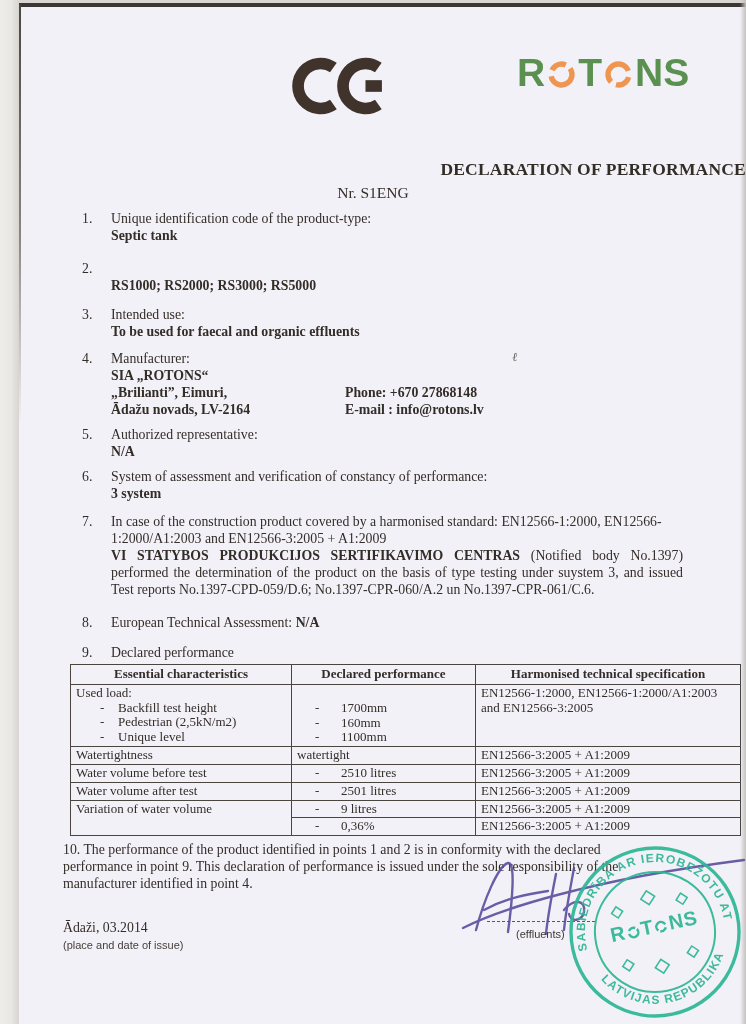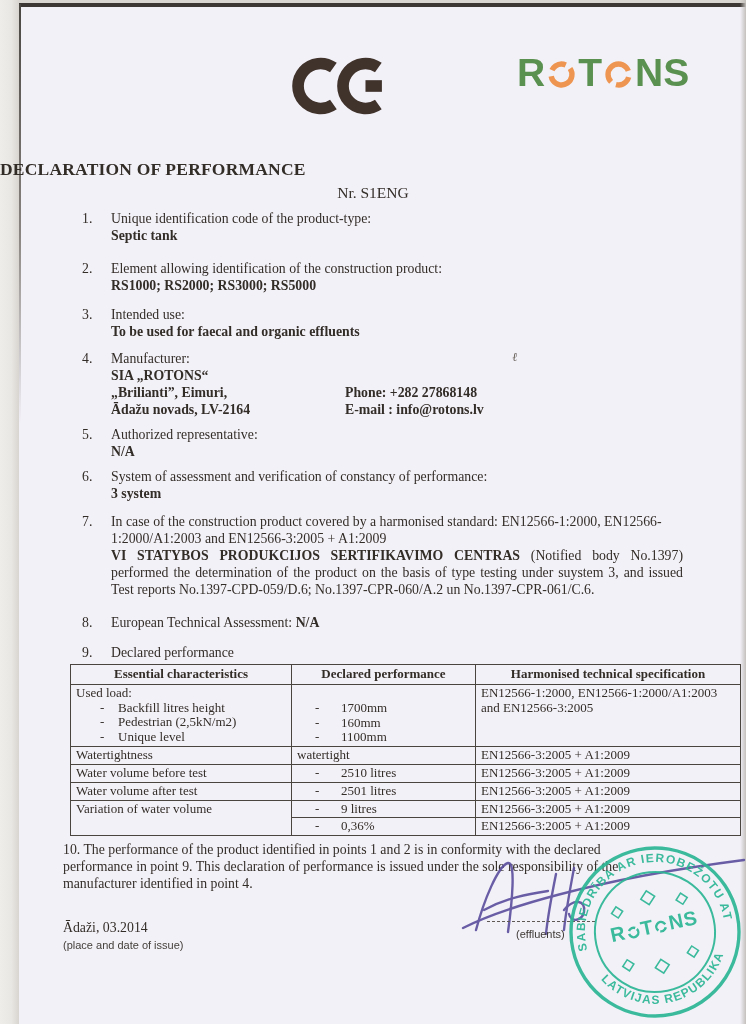--- a/index.html
+++ b/index.html
@@ -16,21 +16,21 @@
     background:linear-gradient(90deg,rgba(200,197,193,0) 0%,#c3c0bc 100%);}
 
   .txt{color:#332d28;}
   
   .ce{position:absolute;left:292px;top:54px;}
   .logo{position:absolute;left:517px;top:53px;display:flex;align-items:center;
     font-family:"Liberation Sans",sans-serif;font-weight:bold;font-size:39px;letter-spacing:0px;line-height:40px;}
   .logo .g{color:#5b9150;}
   .logo .oswirl{width:31px;height:31px;margin:0 1px;position:relative;top:1px;}
 
-  .title{position:absolute;left:0;top:159px;width:746px;text-align:left;
+  .title{position:absolute;left:0;top:159px;width:746px;text-align:right;
     font-weight:bold;font-size:17.5px;letter-spacing:.2px;}
   .subtitle{position:absolute;left:0;top:184px;width:746px;text-align:center;font-size:15.5px;}
 
   
   .main{position:absolute;left:63px;top:210px;width:620px;font-size:13.8px;line-height:17px;}
   .items{padding-left:13px;}
   .item{display:flex;margin-bottom:12px;}
   .item .num{width:22px;flex:0 0 22px;margin-right:7px;text-align:left;padding-left:6px;}
   .item .cnt{flex:1;}
   .item b{font-weight:bold;}
@@ -112,39 +112,39 @@
     <div class="items">
 
       <div class="item" style="margin-bottom:16px">
         <span class="num">1.</span>
         <span class="cnt"><span>Unique identification code of the product-type:</span><br>
           <b>Septic tank</b></span>
       </div>
 
       <div class="item">
         <span class="num">2.</span>
-        <span class="cnt"><span>Element allowing identification of the construction product:</span><br>
+        <span class="cnt"><br>
           <b>RS1000; RS2000; RS3000; RS5000</b></span>
       </div>
 
       <div class="item" style="margin-bottom:10px">
         <span class="num">3.</span>
         <span class="cnt"><span>Intended use:</span><br>
           <b>To be used for faecal and organic effluents</b></span>
       </div>
 
       <div class="item" style="margin-bottom:8px">
         <span class="num">4.</span>
         <span class="cnt mfr">
           <span>Manufacturer:</span><br>
           <b>SIA „ROTONS“</b><br>
           <b>„Brilianti”, Eimuri,</b><br>
           <b>Ādažu novads, LV-2164</b>
           <span class="contact">
-            <span>Phone: +282 27868148</span><br>
+            <span>Phone: +670 27868148</span><br>
             <span>E-mail : info@rotons.lv</span>
           </span>
         </span>
       </div>
 
       <div class="item" style="margin-bottom:8px">
         <span class="num">5.</span>
         <span class="cnt"><span>Authorized representative:</span><br>
           <b>N/A</b></span>
       </div>
@@ -180,21 +180,21 @@
           <tr>
         <th class="col1">Essential characteristics</th>
         <th class="col2">Declared performance</th>
         <th class="col3">Harmonised technical specification</th>
       </tr>
       <tr>
         <td class="bullets">
           <div>Used load:</div>
           <div class="dashline">
                 <span class="dh">-</span>
-                <span>Backfill litres height</span>
+                <span>Backfill test height</span>
               </div>
           <div class="dashline">
                 <span class="dh">-</span>
                 <span>Pedestrian (2,5kN/m2)</span>
               </div>
           <div class="dashline">
                 <span class="dh">-</span>
                 <span>Unique level</span>
               </div>
         </td>

